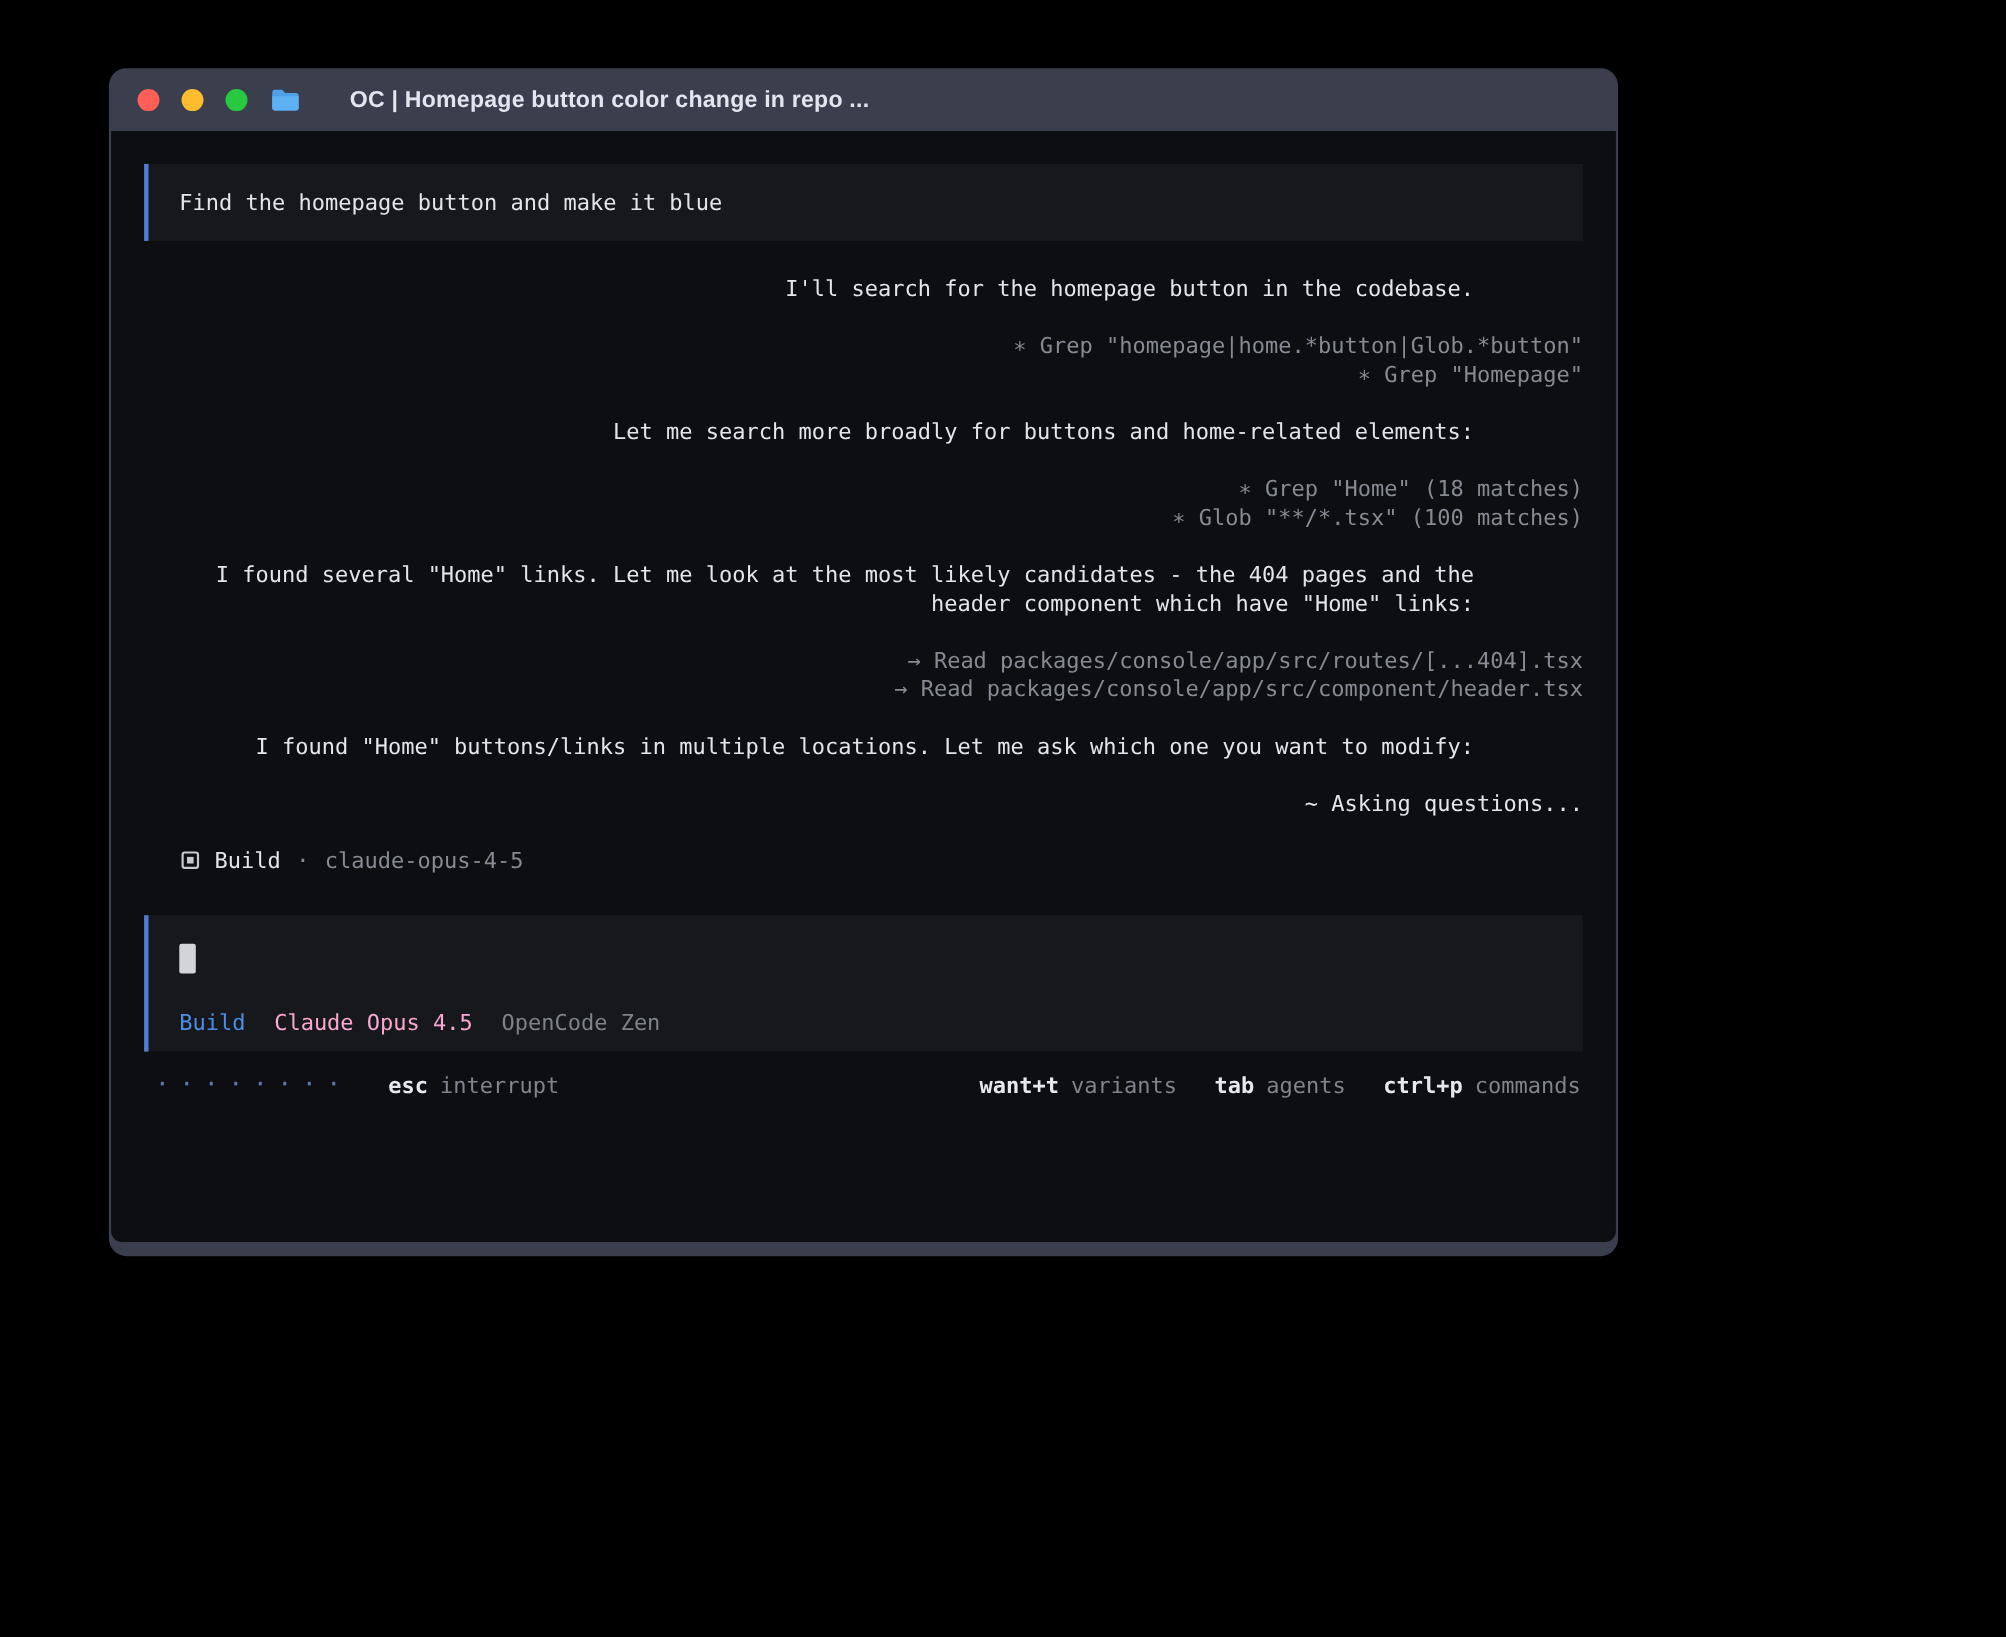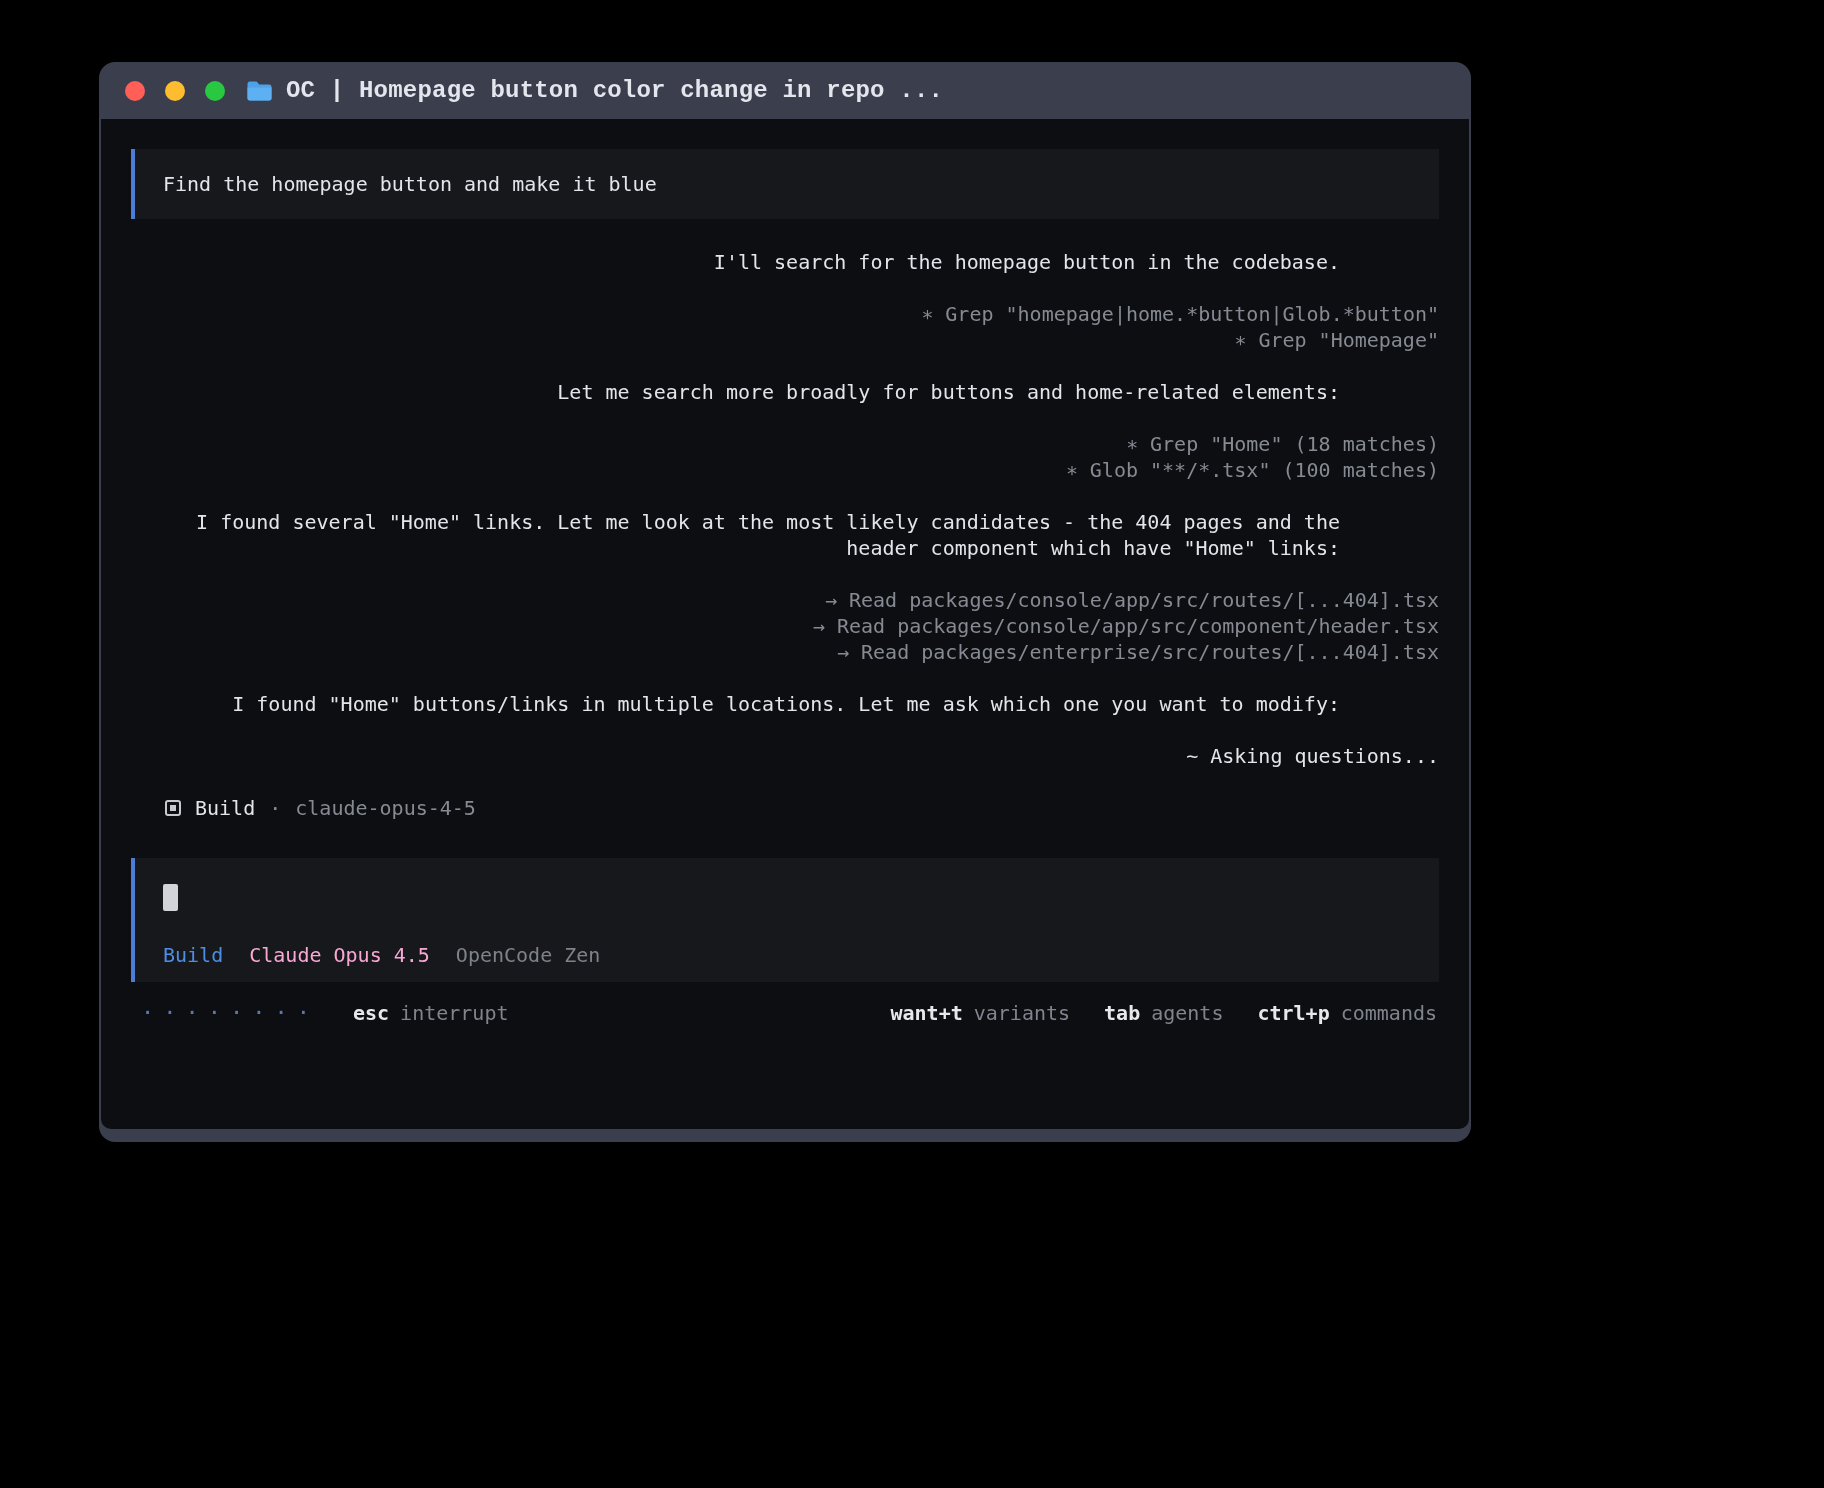--- a/index.html
+++ b/index.html
@@ -31,25 +31,26 @@
     flex: 0 0 auto;
   }
   .traffic-lights { display: flex; gap: 20px; align-items: center; }
   .light { width: 20px; height: 20px; border-radius: 50%; display: inline-block; }
   .light.red    { background: #ff5f57; }
   .light.yellow { background: #febc2e; }
   .light.green  { background: #28c840; }
   .title-wrap { display: flex; align-items: center; gap: 13px; margin-left: 21px; }
   .folder-icon svg { display: block; }
   .title-text {
-    font-family: Liberation Mono, monospace;
+    font-family: Liberation Sans, sans-serif;
     font-weight: bold;
-    font-size: 24px;
+    font-size: 21px;
     color: #e4e6ee;
     letter-spacing: .2px;
+    margin-left: 32px;
   }
 
   
   .terminal {
     flex: 1 1 auto;
     background: #0d0e11;
     border-radius: 0 0 10px 10px;
     padding: 30px 30px 18px 30px;
     overflow: hidden;
     color: #e3e5ea;
@@ -179,21 +180,20 @@
     <div class="block">
       <div class="tool-line">∗ Grep "Home" (18 matches)</div>
       <div class="tool-line">∗ Glob "**/*.tsx" (100 matches)</div>
     </div>
 
     <div class="block para">I found several "Home" links. Let me look at the most likely candidates - the 404 pages and the header component which have "Home" links:</div>
 
     <div class="block">
       <div class="tool-line">→ Read packages/console/app/src/routes/[...404].tsx</div>
       <div class="tool-line">→ Read packages/console/app/src/component/header.tsx</div>
-      <div class="tool-line">→ Read packages/enterprise/src/routes/[...404].tsx</div>
     </div>
 
     <div class="block para">I found "Home" buttons/links in multiple locations. Let me ask which one you want to modify:</div>
 
     <div class="block status-line">~ Asking questions...</div>
 
     <div class="agent-line">
       <span class="sq"></span>
       <span class="agent-name">Build</span>
       <span class="agent-sep">·</span>

